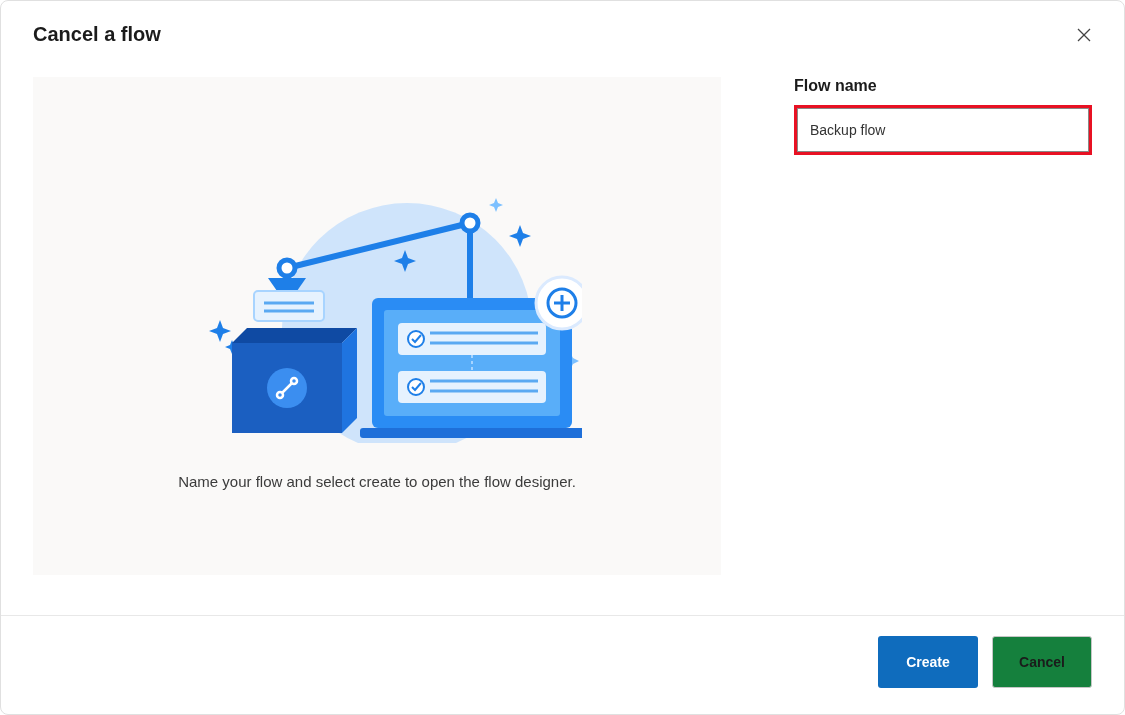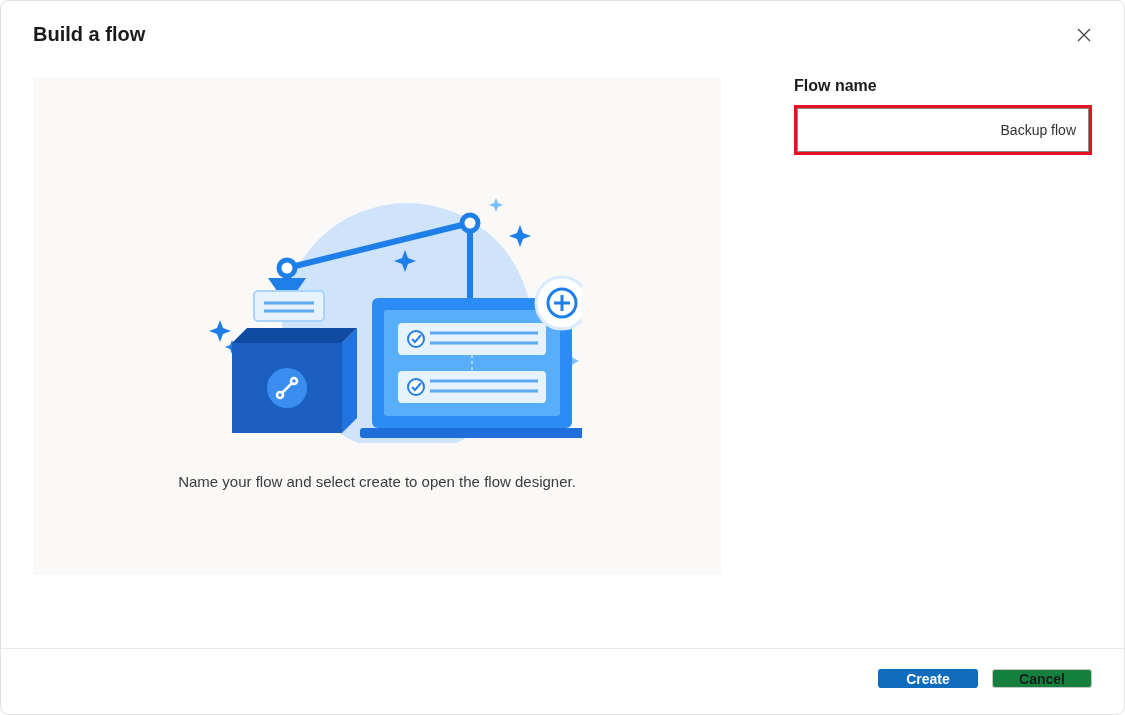--- a/index.html
+++ b/index.html
@@ -91,31 +91,30 @@
     }
     .flow-name-input {
       width: 100%;
       height: 44px;
       padding: 16px 12px;
       font-size: 14px;
       color: #333;
       border: 1px solid #8a8886;
       outline: none;
       font-family: inherit;
-      text-align: right;
     }
     .dialog-footer {
       border-top: 1px solid #e8e8e8;
       padding: 20px 32px 26px 32px;
       display: flex;
       justify-content: flex-end;
       gap: 14px;
     }
     .btn {
-      height: 19px;
+      height: 52px;
       min-width: 100px;
       padding: 0 20px;
       font-size: 14px;
       font-weight: 600;
       border-radius: 3px;
       cursor: pointer;
       font-family: inherit;
     }
     .btn-primary {
       background: #0f6cbd;
@@ -126,21 +125,21 @@
       background: #15803d;
       color: #1b1b1b;
       border: 1px solid #c6c6c6;
     }
   </style>
 </head>
 <body>
 
 <div class="dialog">
   <div class="dialog-header">
-    <div class="dialog-title">Build a flow</div>
+    <div class="dialog-title">Cancel a flow</div>
     <div class="close-btn">
       <svg viewBox="0 0 16 16" fill="none" stroke="currentColor" stroke-width="1.3">
         <line x1="2" y1="2" x2="14" y2="14"></line>
         <line x1="14" y1="2" x2="2" y2="14"></line>
       </svg>
     </div>
   </div>
 
   <div class="dialog-body">
     <div class="left-panel">

